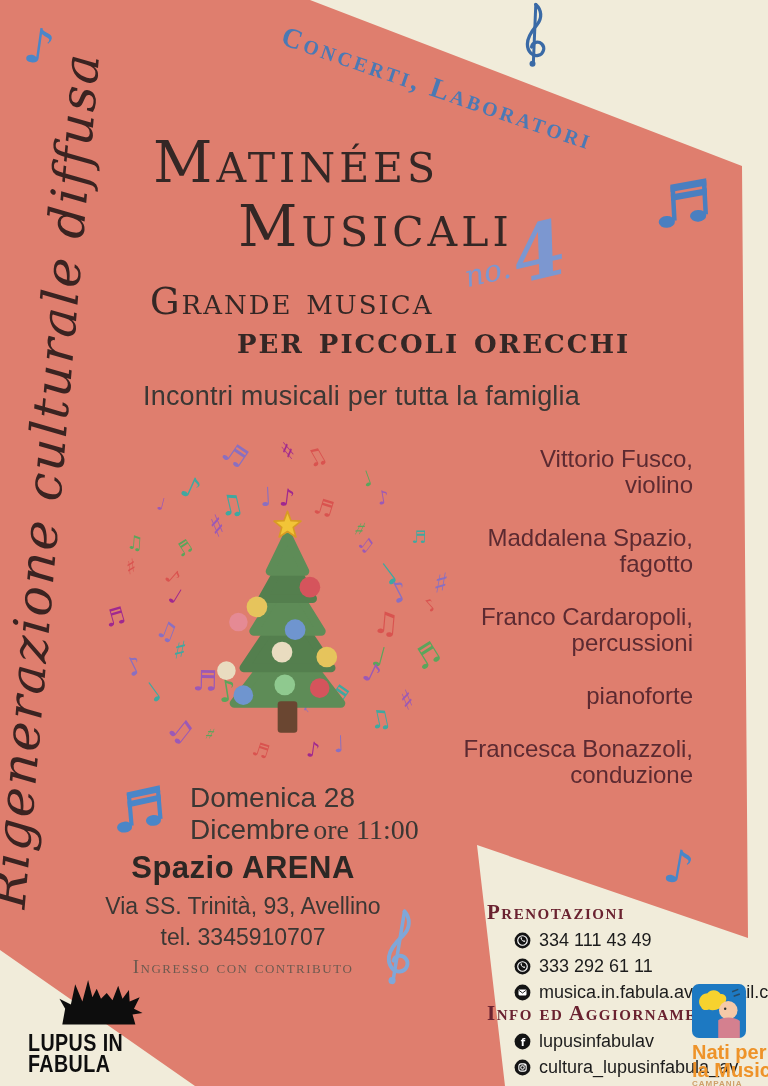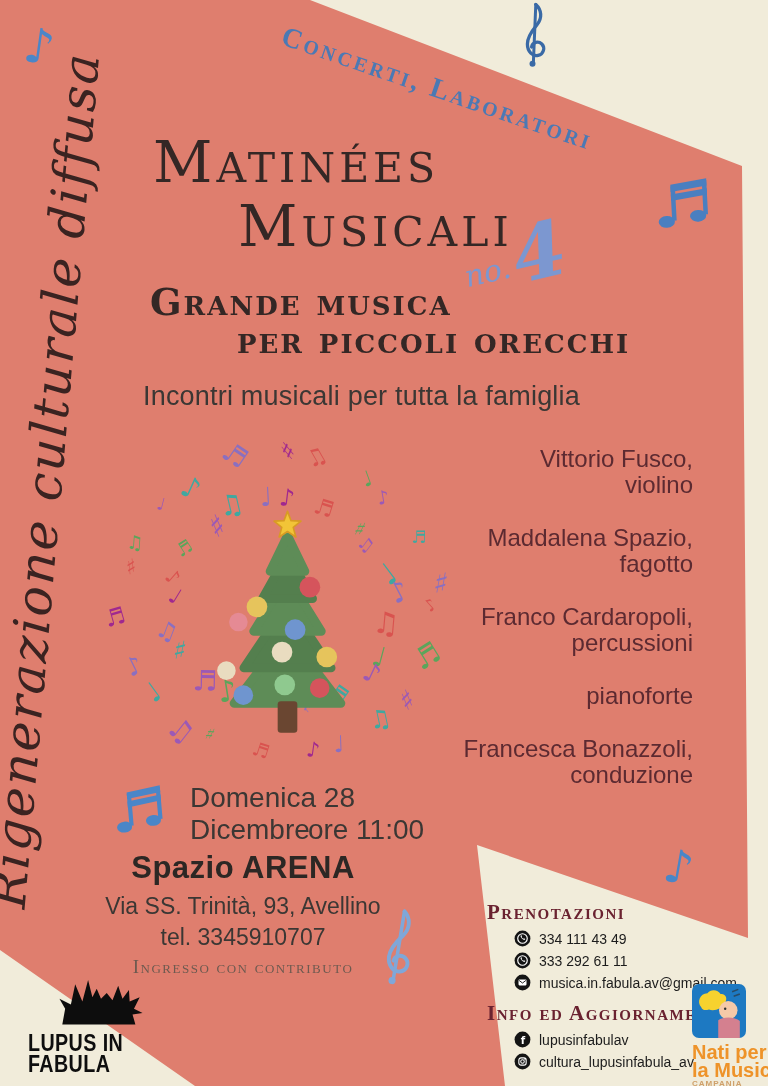--- a/index.html
+++ b/index.html
@@ -25,49 +25,49 @@
 
   .title-line1{left:153px;top:128px;font-family:"DejaVu Serif",serif;font-variant:small-caps;
     font-size:58px;letter-spacing:4px;color:var(--title);}
   .title-line2{left:238px;top:192px;font-family:"DejaVu Serif",serif;font-variant:small-caps;
     font-size:58px;letter-spacing:4px;color:var(--title);}
   .edition{left:462px;top:228px;transform:rotate(-13deg);color:var(--edition-blue);
     font-family:"DejaVu Serif",serif;font-style:italic;white-space:nowrap;}
   .edition .pfx{font-size:30px;}
   .edition .num{font-size:76px;line-height:0.8;vertical-align:-8px;font-weight:bold;}
   .subtitle-line1{left:150px;top:280px;font-family:"DejaVu Serif",serif;font-variant:small-caps;
-    font-size:37px;font-weight:bold;letter-spacing:2px;color:var(--title);}
+    font-size:37px;font-weight:normal;letter-spacing:2px;color:var(--title);}
   .subtitle-line2{left:237px;top:318px;font-family:"DejaVu Serif",serif;font-variant:small-caps;
     font-size:37px;font-weight:bold;letter-spacing:2px;color:var(--title);}
   .tagline{left:143px;top:381px;font-size:27px;color:var(--body);letter-spacing:0.2px;}
 
   .performers{right:75px;top:446px;width:330px;text-align:right;color:var(--performers);font-size:24px;line-height:26px;}
   .performer{margin-bottom:27px;}
 
   
   .tree-zone{left:112px;top:448px;width:345px;height:325px;pointer-events:none;}
   .ring-note{position:absolute;font-family:"DejaVu Sans",sans-serif;pointer-events:none;z-index:1;}
   .tree-svg{position:absolute;left:93px;top:59px;z-index:3;}
 
   .date-line1{left:190px;top:782px;width:245px;text-align:left;font-size:28px;color:var(--body);}
-  .date-line2{left:300px;top:814px;width:132px;text-align:center;font-size:28px;color:var(--body);}
+  .date-line2{left:300px;top:814px;width:132px;text-align:center;font-size:28px;color:var(--body);font-family:Liberation Serif, serif;}
   .venue{left:97px;top:850px;width:292px;text-align:center;color:var(--body);}
   .venue-name{font-size:31px;font-weight:bold;color:#2c2724;letter-spacing:0.5px;}
   .venue-address{font-size:23px;margin-top:7px;}
   .venue-phone{font-size:23px;margin-top:4px;}
   .venue-admission{font-family:"Liberation Serif",serif;font-variant:small-caps;font-size:19px;
     letter-spacing:1.5px;color:var(--muted);margin-top:5px;}
 
   .contact-block{width:280px;}
   .booking{left:487px;top:900px;}
   .info{left:487px;top:1001px;}
   .contact-heading{font-family:"Liberation Serif",serif;font-variant:small-caps;font-weight:bold;
     font-size:21px;letter-spacing:1.5px;color:var(--heading);}
   .contact-row{display:flex;align-items:center;gap:8px;margin-top:5px;margin-left:27px;
-    font-size:14px;color:#1c1c1c;}
+    font-size:18px;color:#1c1c1c;}
   .cicon{width:17px;height:17px;flex:0 0 auto;}
 
   .decor{position:absolute;z-index:2;color:var(--note-blue);}
   .glyph-note{font-family:"DejaVu Sans",sans-serif;}
 
   .lupus-logo{left:28px;top:974px;width:130px;z-index:3;}
   .lupus-text{font-weight:bold;font-size:24px;line-height:21px;color:#0e0e0e;
     transform:scaleX(0.82);transform-origin:left top;letter-spacing:0.5px;white-space:nowrap;}
   .lupus-wolf{margin-left:30px;display:block;}
 

